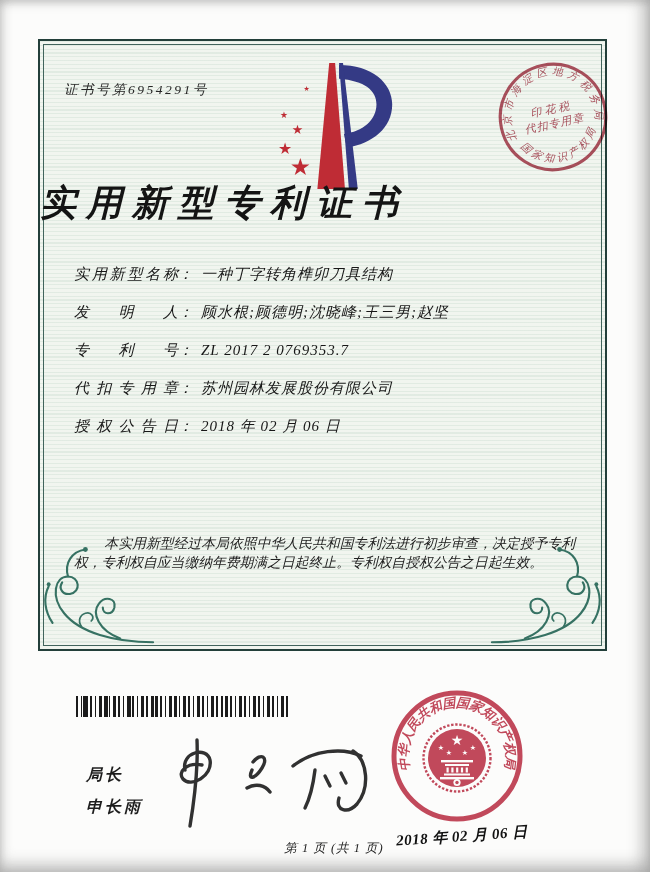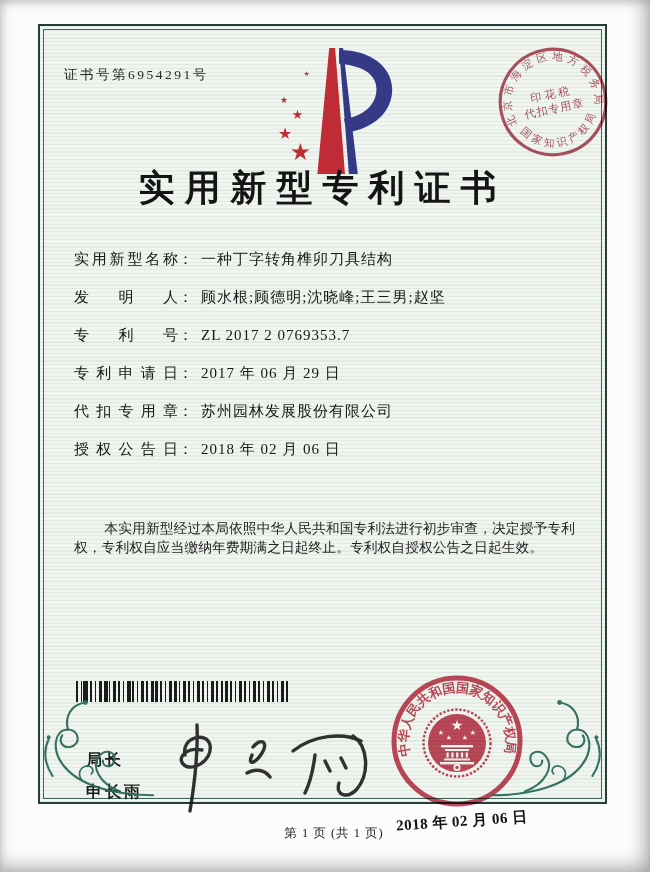--- a/index.html
+++ b/index.html
@@ -11,40 +11,41 @@
   .photo{
     position:absolute;inset:0;
     box-shadow:
       inset -10px 0 14px rgba(60,60,60,.22),
       inset 0 -10px 14px rgba(60,60,60,.20),
       inset 4px 0 8px rgba(60,60,60,.08),
       inset 0 4px 6px rgba(60,60,60,.10);
     pointer-events:none;z-index:50;
   }
   .frame{
-    position:absolute;left:38px;top:24px;width:569px;height:780px;
+    position:absolute;left:38px;top:39px;width:569px;height:612px;
     border:2px solid #233f3a;box-sizing:border-box;
     background:
       repeating-linear-gradient(180deg, rgba(142,182,160,.16) 0 1.2px, rgba(255,255,255,0) 1.2px 3.8px),
       #f1f5ef;
+    font-style: italic;
   }
   .frame-inner{
     position:absolute;inset:3px;border:1.5px solid #41645c;pointer-events:none;
   }
   .cert-no{
     position:absolute;left:24px;top:40px;
     font-size:13.5px;letter-spacing:2.5px;color:#262626;
   }
   .logo{position:absolute;left:238px;top:16px;width:128px;height:138px;}
   .tax-stamp{
     position:absolute;left:455px;top:18px;width:116px;height:116px;
     transform:rotate(-12deg);opacity:.88;mix-blend-mode:multiply;
   }
   .title{
-    position:absolute;left:0;right:0;top:138px;text-align:center;
+    position:absolute;left:0;right:0;top:138px;text-align:left;
     font-size:36px;font-weight:700;letter-spacing:10px;color:#141414;
   }
   .fields{
     position:absolute;left:34px;right:28px;top:224px;
     display:flex;flex-direction:column;gap:19px;
     font-size:15px;color:#171717;
   }
   .field-row{white-space:nowrap;}
   .field-label{
     display:inline-block;width:104px;
@@ -128,23 +129,20 @@
 
   <div class="fields">
     <div class="field-row">
       <span class="field-label">实用新型名称</span><span class="field-colon">：</span><span class="field-value">一种丁字转角榫卯刀具结构</span>
     </div>
     <div class="field-row">
       <span class="field-label">发明人</span><span class="field-colon">：</span><span class="field-value">顾水根;顾德明;沈晓峰;王三男;赵坚</span>
     </div>
     <div class="field-row">
       <span class="field-label">专利号</span><span class="field-colon">：</span><span class="field-value">ZL 2017 2 0769353.7</span>
-    </div>
-    <div class="field-row">
-      <span class="field-label">专利申请日</span><span class="field-colon">：</span><span class="field-value">2017 年 06 月 29 日</span>
     </div>
     <div class="field-row">
       <span class="field-label">代扣专用章</span><span class="field-colon">：</span><span class="field-value">苏州园林发展股份有限公司</span>
     </div>
     <div class="field-row">
       <span class="field-label">授权公告日</span><span class="field-colon">：</span><span class="field-value">2018 年 02 月 06 日</span>
     </div>
   </div>
 
   <div class="paras">

